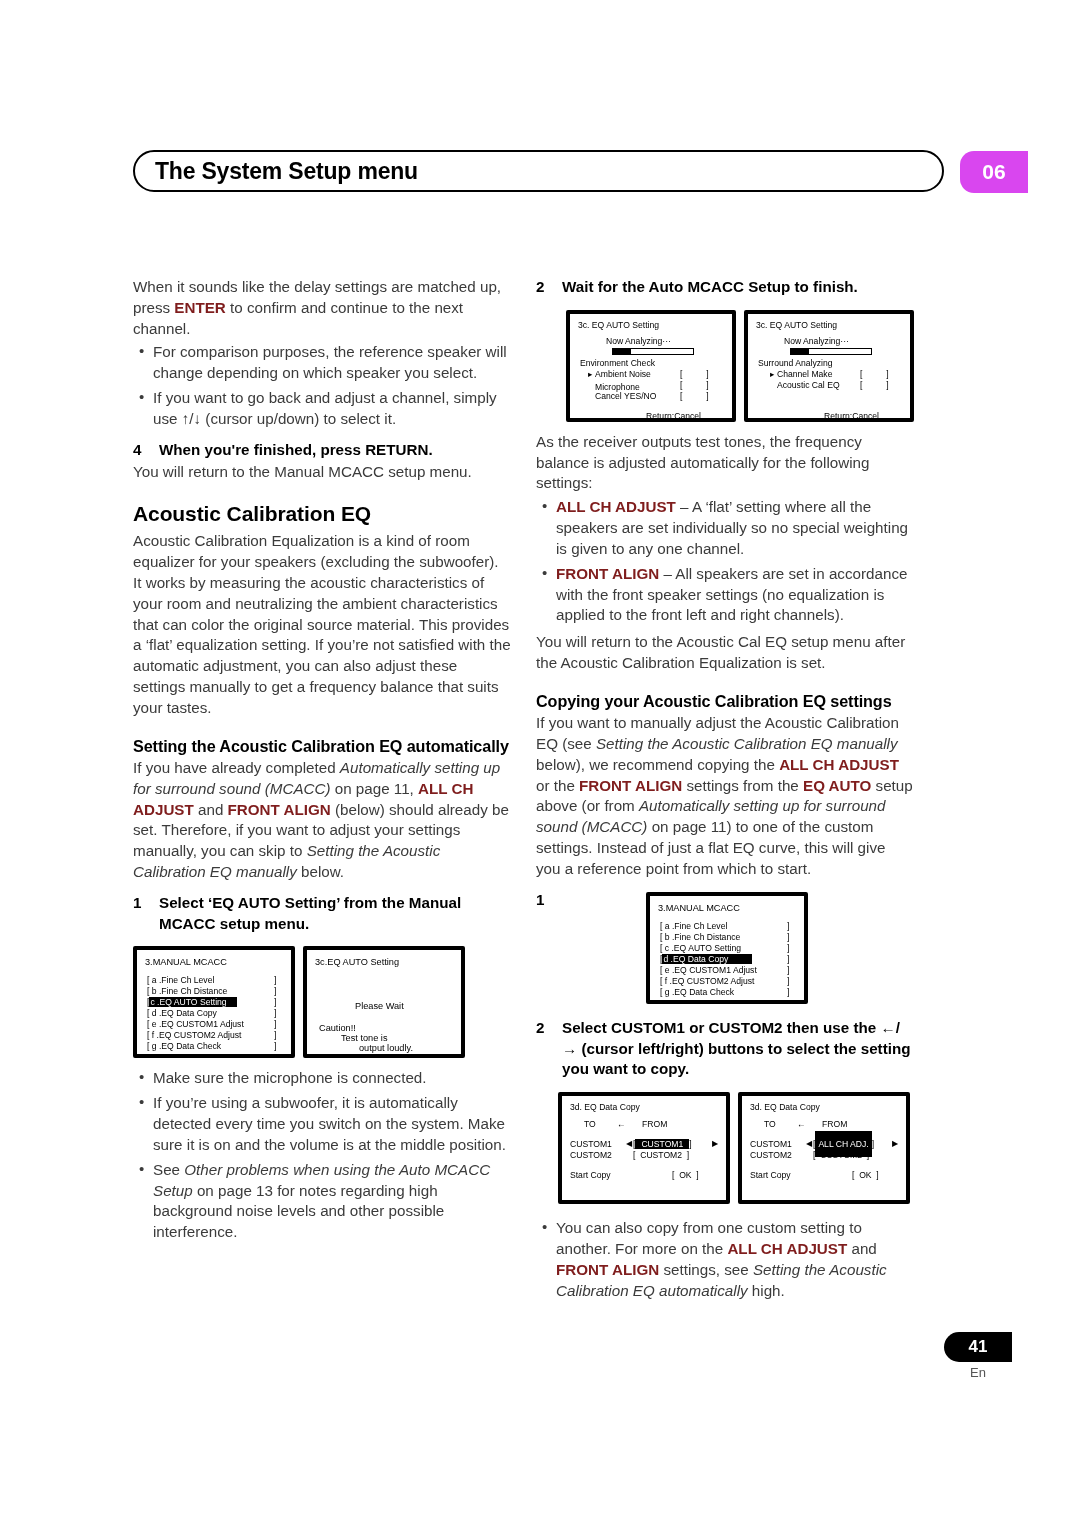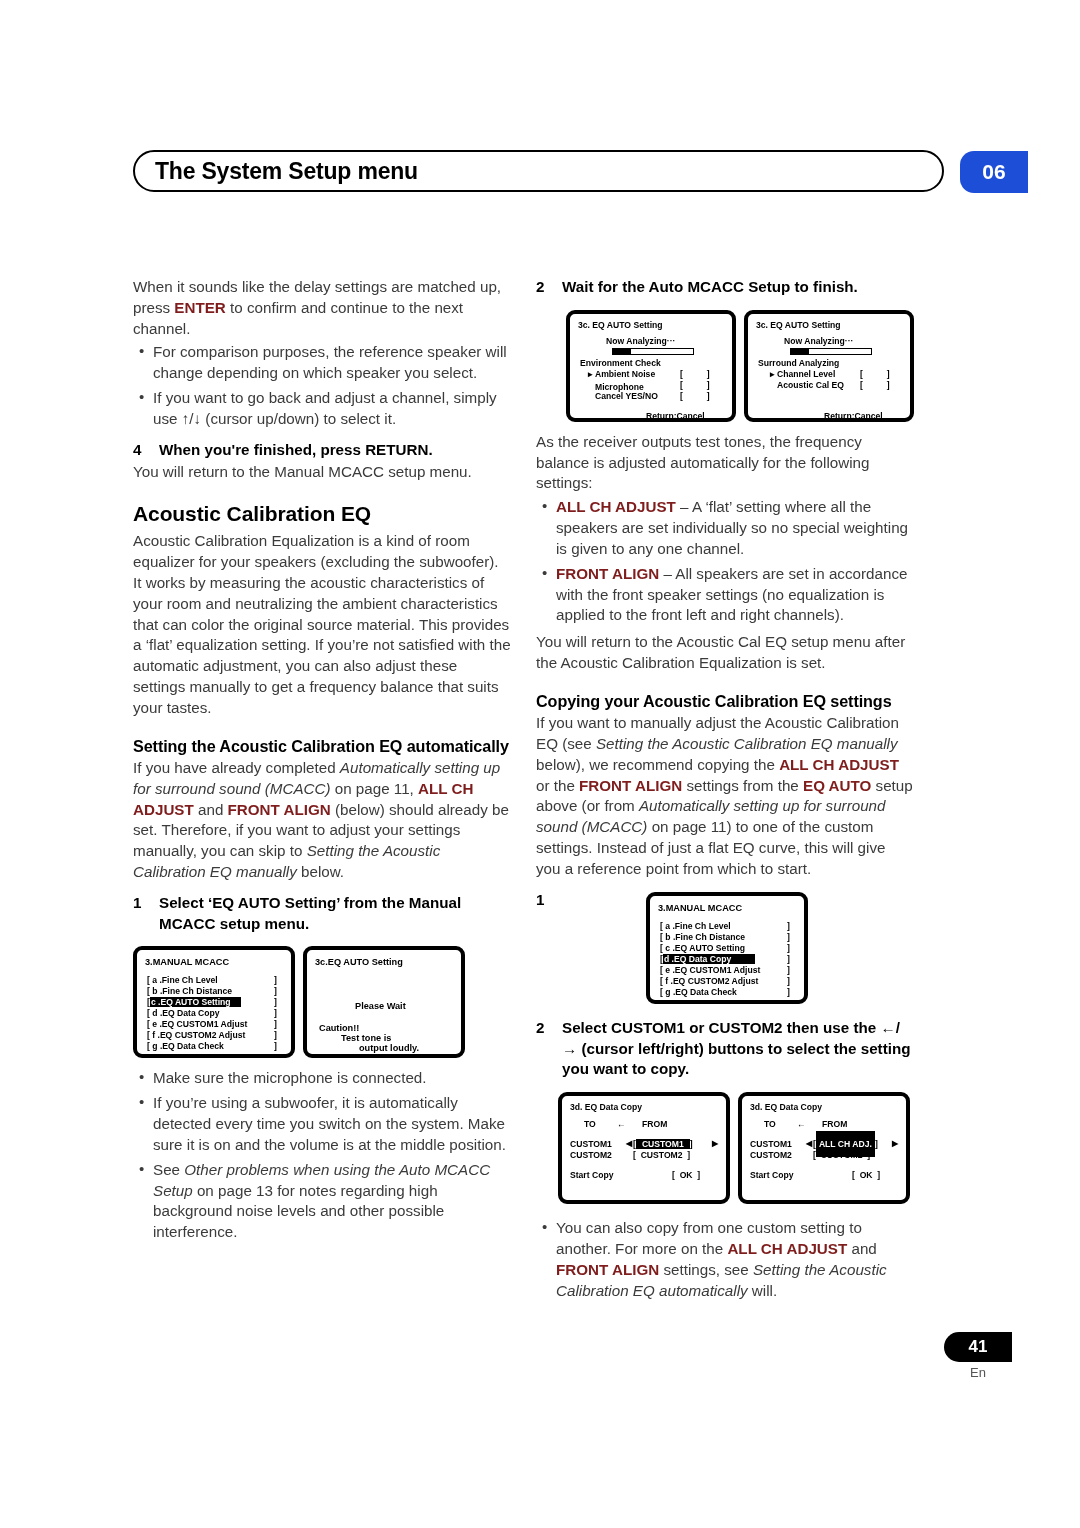--- a/index.html
+++ b/index.html
@@ -43,21 +43,21 @@
     font-weight: bold;
     letter-spacing: -0.2px;
     color: #000;
   }
   #chapter-badge {
     position: absolute;
     left: 827px;
     top: 1px;
     width: 68px;
     height: 42px;
-    background: #1d4ed8;
+    background: #d946ef;
     border-radius: 14px 0 0 14px;
     color: #fff;
     font-size: 21px;
     font-weight: bold;
     display: flex;
     align-items: center;
     justify-content: center;
   }
 
   
@@ -120,24 +120,24 @@
   }
   b { color: #7f1d1d; font-weight: bold; }
   i { font-style: italic; }
 
   
   .osd-row { display: flex; gap: 8px; margin: 12px 0 10px 0; }
   .osd {
     position: relative;
     background: #fff;
     border: 4px solid #000;
-    border-radius: 9px;
+    border-radius: 2px;
     box-sizing: border-box;
     font-family: "Liberation Sans", sans-serif;
-    font-weight: bold;
+    font-weight: normal;
     color: #000;
     overflow: hidden;
   }
   .osd .ln {
     position: absolute;
     white-space: pre;
   }
   .hl {
     background: #000;
     color: #fff;
@@ -271,21 +271,21 @@
     </div>
 
     <div class="osd" style="width:170px;height:112px;">
       <div class="ln" style="left:8px;top:6px;font-size:8.6px;">3c. EQ AUTO Setting</div>
       <div class="ln" style="left:36px;top:22px;font-size:8.6px;">Now Analyzing···</div>
       <div style="position:absolute;left:42px;top:34px;width:82px;height:7px;border:1px solid #000;box-sizing:border-box;background:#fff;">
         <div style="width:18px;height:100%;background:#000;"></div>
       </div>
       <div class="ln" style="left:10px;top:44px;font-size:8.6px;">Surround Analyzing</div>
       <div class="ln" style="left:22px;top:55px;font-size:8.6px;">▸</div>
-      <div class="ln" style="left:29px;top:55px;font-size:8.6px;">Channel Level</div>
+      <div class="ln" style="left:29px;top:55px;font-size:8.6px;">Channel Make</div>
       <div class="ln" style="left:112px;top:55px;font-size:8.6px;">[          ]</div>
       <div class="ln" style="left:29px;top:66px;font-size:8.6px;">Acoustic Cal EQ</div>
       <div class="ln" style="left:112px;top:66px;font-size:8.6px;">[          ]</div>
       <div class="ln" style="left:76px;top:97px;font-size:8.6px;">Return:Cancel</div>
     </div>
   </div>
 
   <p class="para" style="margin-top:6px;">As the receiver outputs test tones, the frequency balance is adjusted automatically for the following settings:</p>
 
   <ul class="bullets">
@@ -353,20 +353,20 @@
       <div class="ln" style="left:71px;top:43px;font-size:8.6px;">[<span class="hl" style="padding:8px 3px;">ALL CH ADJ.</span>]</div>
       <div class="ln" style="left:150px;top:43px;font-size:8px;">▶</div>
       <div class="ln" style="left:8px;top:54px;font-size:8.6px;">CUSTOM2</div>
       <div class="ln" style="left:71px;top:54px;font-size:8.6px;">[&nbsp;&nbsp;<span>CUSTOM2</span>&nbsp;&nbsp;]</div>
       <div class="ln" style="left:8px;top:74px;font-size:8.6px;">Start Copy</div>
       <div class="ln" style="left:110px;top:74px;font-size:8.6px;">[  OK  ]</div>
     </div>
   </div>
 
   <ul class="bullets" style="margin-top:14px;">
-    <li><span>You can also copy from one custom setting to another. For more on the </span><b>ALL CH ADJUST</b><span> and </span><b>FRONT ALIGN</b><span> settings, see </span><i>Setting the Acoustic Calibration EQ automatically</i><span> will.</span></li>
+    <li><span>You can also copy from one custom setting to another. For more on the </span><b>ALL CH ADJUST</b><span> and </span><b>FRONT ALIGN</b><span> settings, see </span><i>Setting the Acoustic Calibration EQ automatically</i><span> high.</span></li>
   </ul>
 </div>
 
 <div id="footer">
   <div id="page-num-badge">41</div>
   <div id="page-lang">En</div>
 </div>
 
 </body></html>

